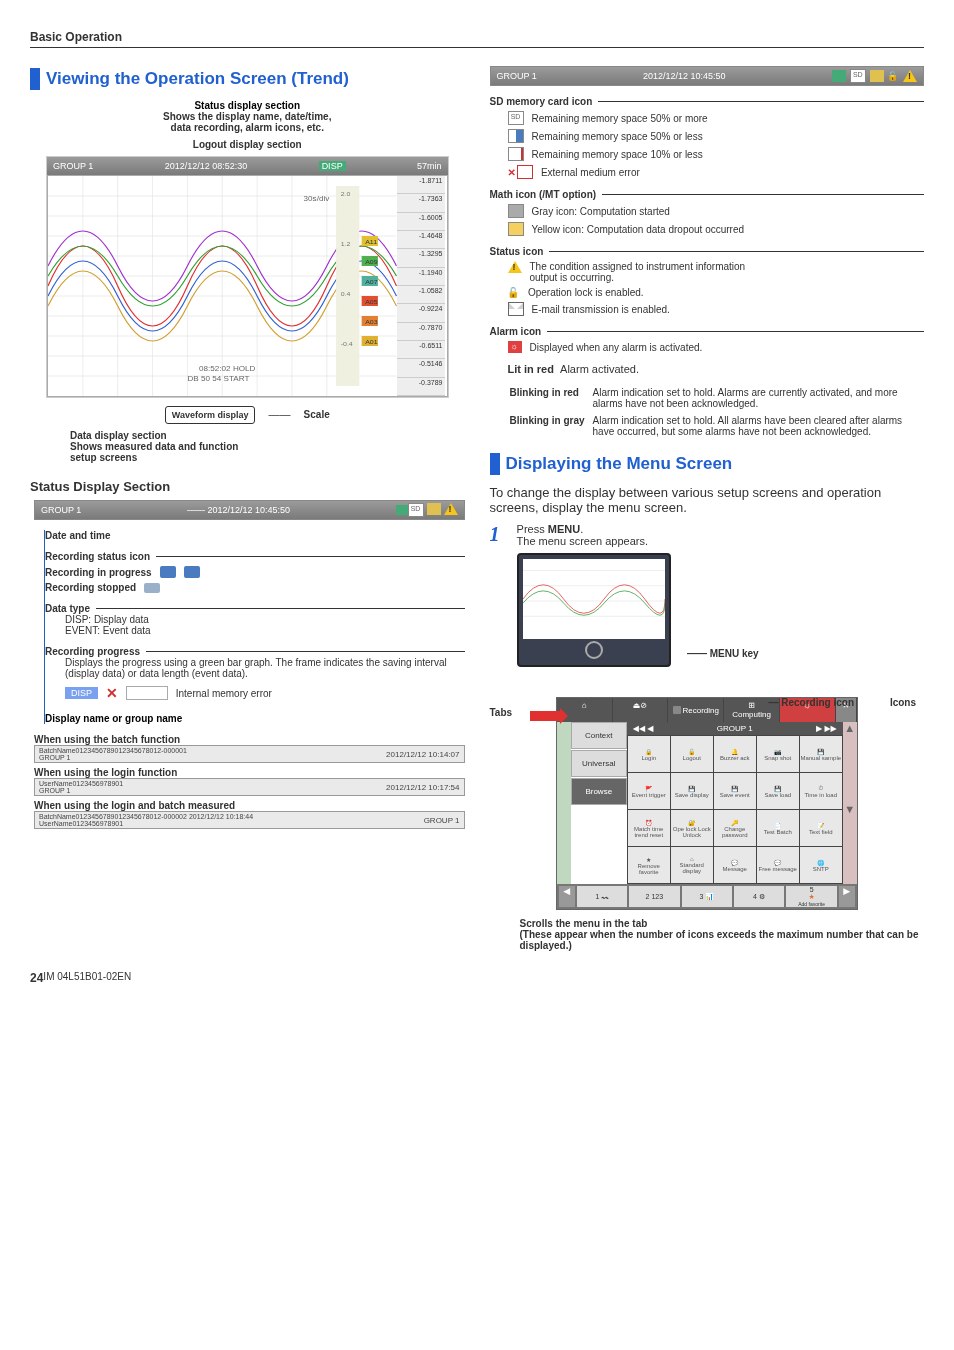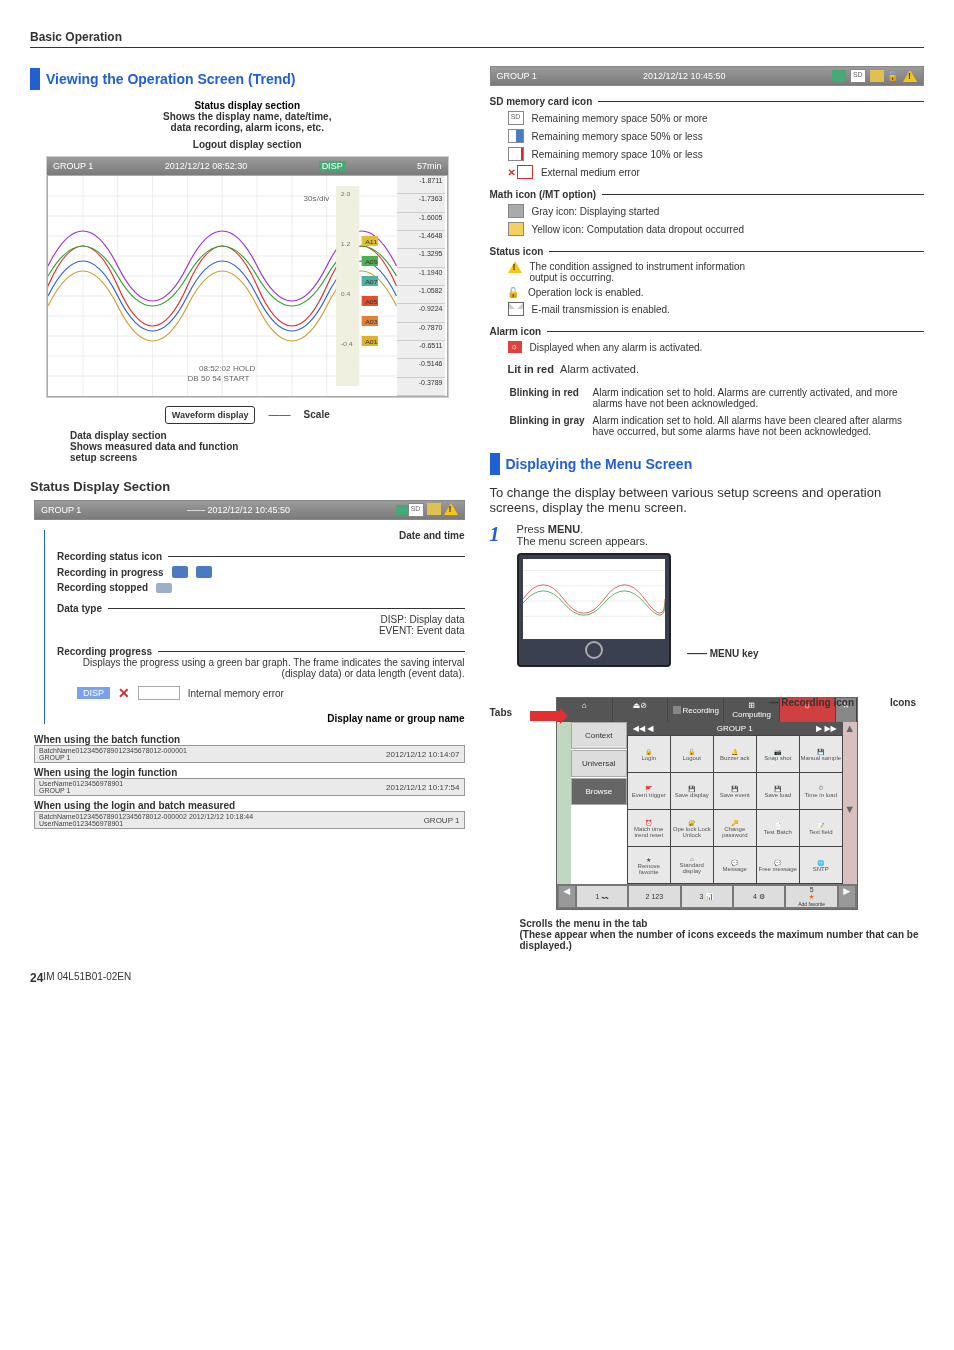--- a/index.html
+++ b/index.html
@@ -30,21 +30,21 @@
     align-items: center;
     margin: 10px 0;
   }
   .blue-marker {
     width: 10px;
     height: 22px;
     background: #2060d0;
     margin-right: 6px;
   }
   .section-title h2 {
-    font-size: 14px;
+    font-size: 17px;
     color: #2060d0;
     margin: 0;
     font-weight: bold;
   }
   .callout-box {
     border: 1px solid #333;
     border-radius: 3px;
     padding: 3px 6px;
     font-size: 9px;
     font-weight: bold;
@@ -175,21 +175,21 @@
   .left-tab.active{background:#666;color:#fff;}
   .footer {
     display: flex;
     margin-top: 20px;
     font-size: 10px;
   }
   .footer .pagenum { font-weight: bold; font-size: 12px;}
   .annot-line { color:#2060c0; }
   .sub-sec-title { font-size: 13px; font-weight: bold; margin: 16px 0 6px 0;}
   .boxed-area { margin-left: 18px; }
-  .leader { border-left: 1.5px solid #2060c0; margin-left: 10px; padding-left: 12px; text-align: right;}
+  .leader { border-left: 1.5px solid #2060c0; margin-left: 10px; }
   .trend-chart {
     height: 220px;
     background: #fff;
     border:1px solid #aaa;
     position:relative;
     overflow:hidden;
   }
   .trend-values{position:absolute;right:2px;top:0;bottom:0;width:48px;background:#eee;display:flex;flex-direction:column;}
   .trend-val{flex:1;border-bottom:1px solid #ccc;font-size:7px;text-align:right;padding:1px 2px;color:#333;}
   .trend-area{position:absolute;left:0;right:50px;top:0;bottom:0;}
@@ -425,21 +425,21 @@
         </div>
     </div>
 
     <div class="subheading">
         <span>Math icon (/MT option)</span>
         <span class="rule-line"></span>
       </div>
     <div class="boxed-area">
       <div class="icon-row">
           <span class="mini-icon math-icon gray"></span>
-          <span>Gray icon: Displaying started</span>
+          <span>Gray icon: Computation started</span>
         </div>
       <div class="icon-row">
           <span class="mini-icon math-icon yellow"></span>
           <span>Yellow icon: Computation data dropout occurred</span>
         </div>
     </div>
 
     <div class="subheading">
         <span>Status icon</span>
         <span class="rule-line"></span>

